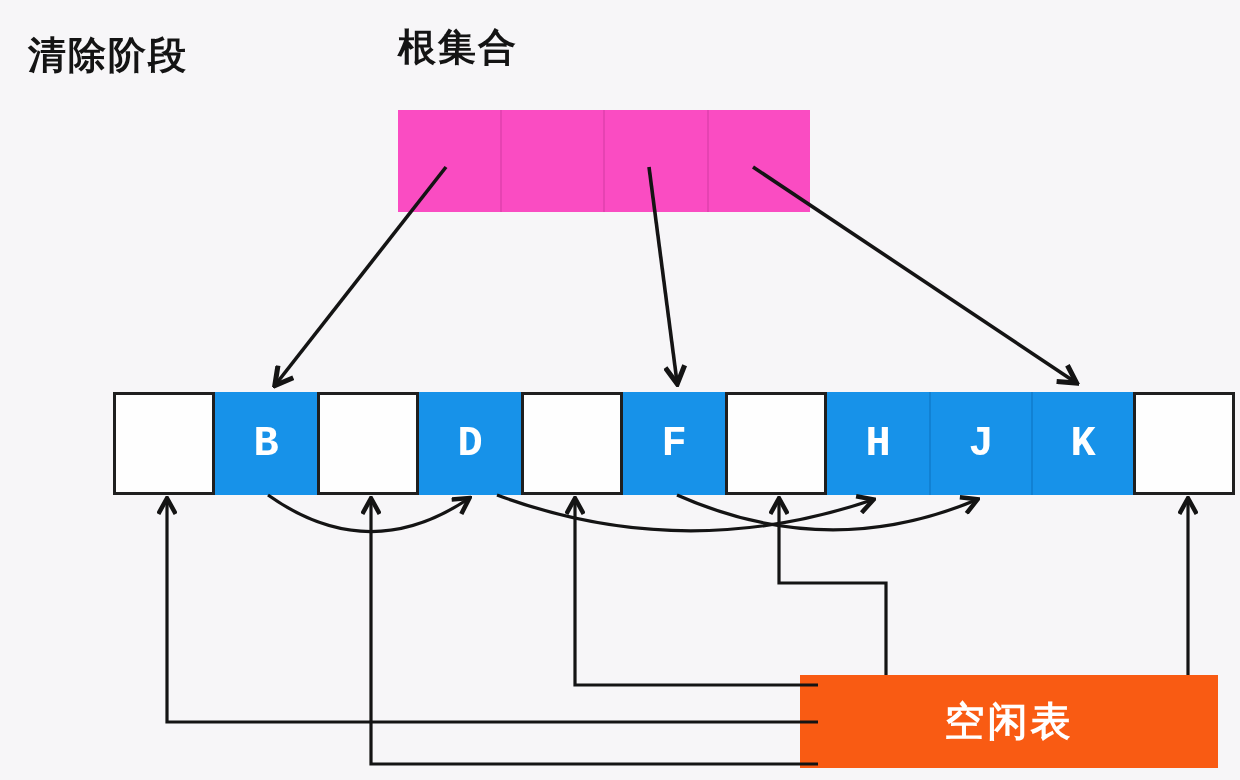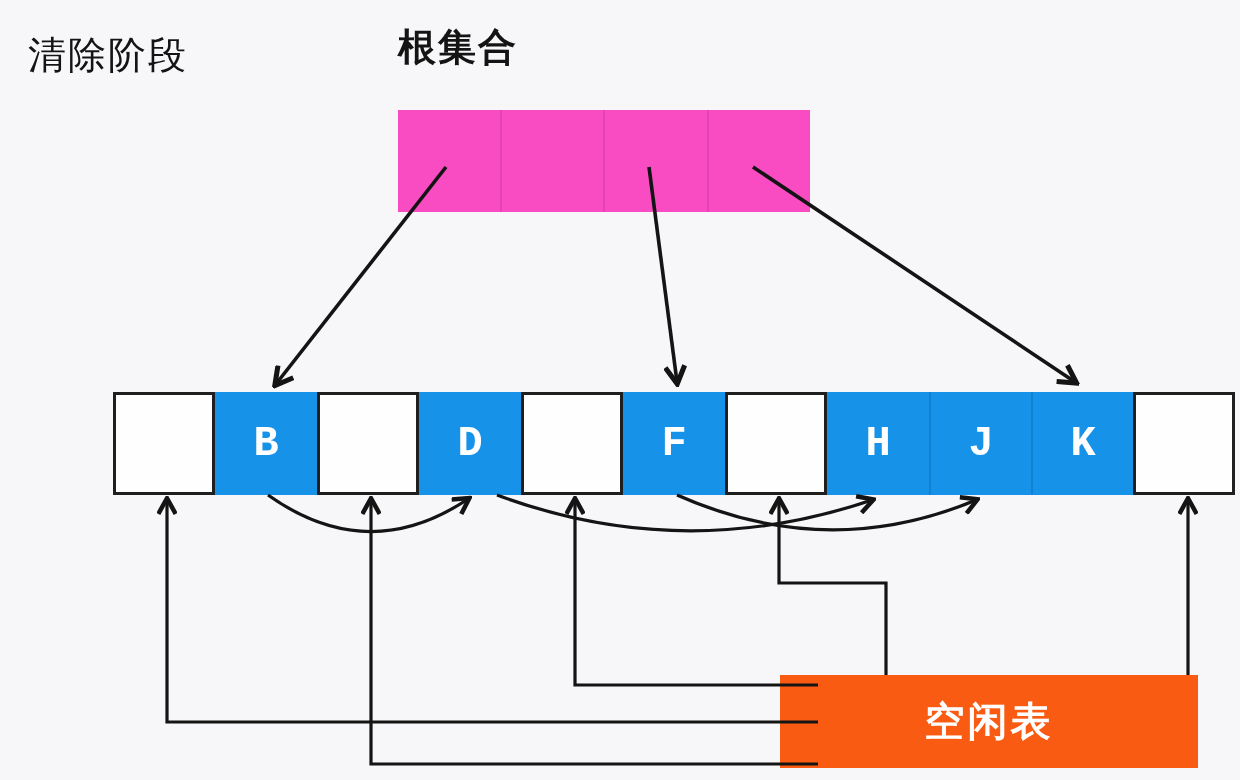--- a/index.html
+++ b/index.html
@@ -8,21 +8,21 @@
     background:#ffffff;
   }
   .canvas{
     position:relative;
     width:1240px;height:780px;
     background:#f7f6f8;
     overflow:hidden;
   }
   .page-title{
     position:absolute;left:28px;top:30px;
-    font-size:38px;font-weight:normal;color:#141414;
+    font-size:38px;font-weight:bold;color:#141414;
     letter-spacing:2px;
   }
   .root-label{
     position:absolute;left:398px;top:22px;width:412px;
     text-align:left;
     font-size:38px;font-weight:bold;color:#141414;
     letter-spacing:2px;
   }
   .root-box{
     position:absolute;left:398px;top:110px;width:412px;height:102px;
@@ -46,21 +46,21 @@
     background:#fefefe;
     border:3px solid #1f1f1f;
   }
   .cell[data-state="marked"]{
     background:#1792e9;
   }
   .cell[data-state="marked"] + .cell[data-state="marked"]{
     border-left:2px solid #1181d3;
   }
   .freelist-box{
-    position:absolute;left:780px;top:675px;width:418px;height:93px;
+    position:absolute;left:800px;top:675px;width:418px;height:93px;
     background:#f95b13;
     display:flex;align-items:center;justify-content:center;
     font-size:40px;font-weight:bold;color:#ffffff;
     letter-spacing:3px;
   }
   svg.wires{
     position:absolute;left:0;top:0;
     pointer-events:none;
   }
   svg.wires path{

